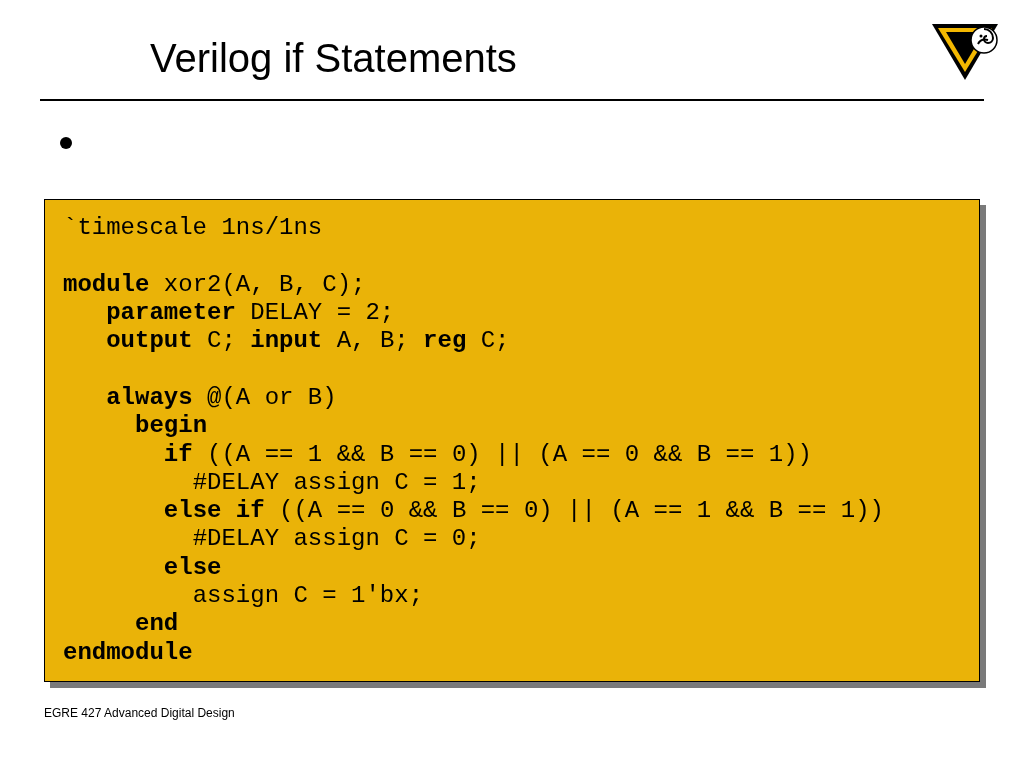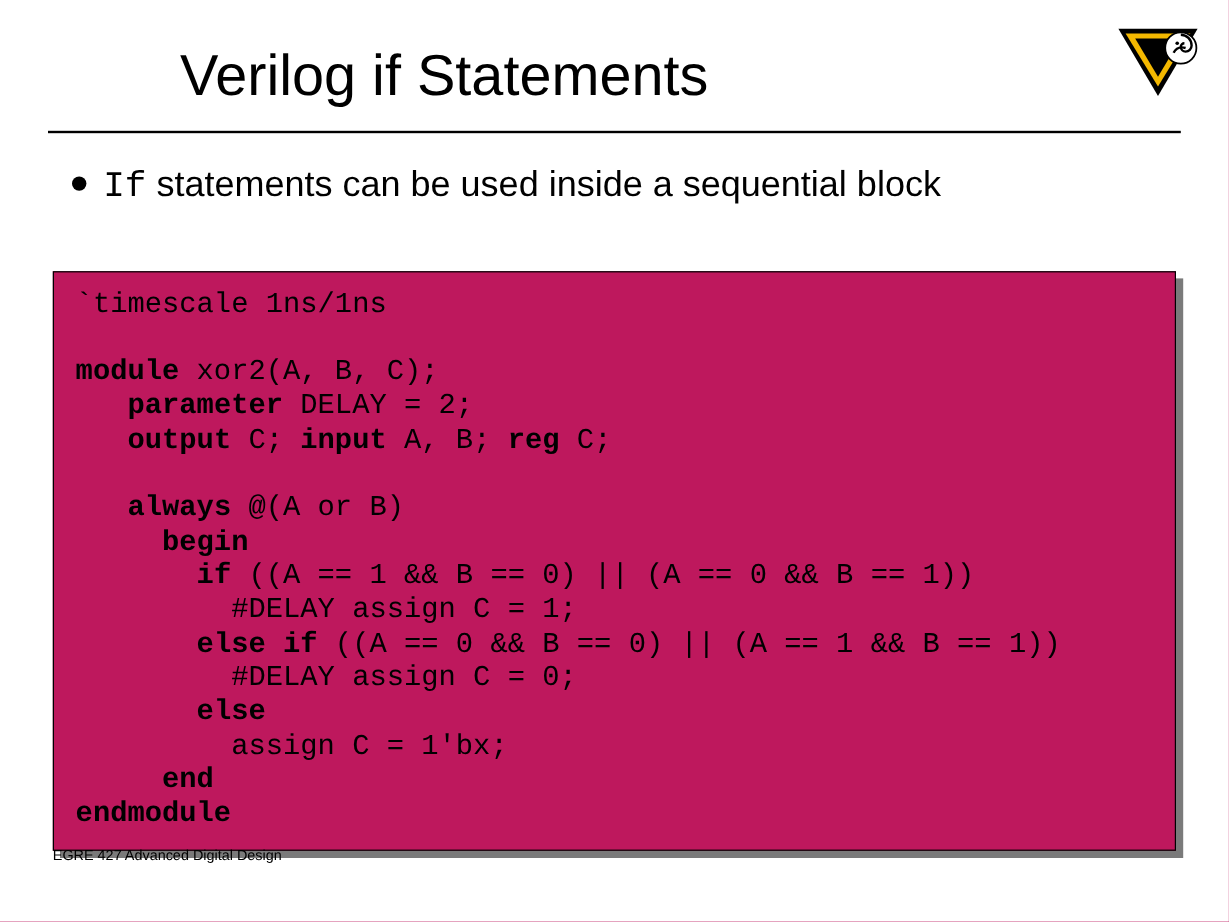--- a/index.html
+++ b/index.html
@@ -18,21 +18,21 @@
     height: 100%;
     box-sizing: border-box;
   }
   .title-row {
     position: relative;
     padding-top: 36px;
     padding-left: 150px;
     padding-right: 40px;
   }
   .title {
-    font-size: 48px;
+    font-size: 40px;
     color: #000;
     font-weight: normal;
     margin: 0;
   }
   .logo {
     position: absolute;
     top: 20px;
     right: 24px;
     width: 70px;
     height: 64px;
@@ -73,21 +73,21 @@
   .code-shadow {
     position: absolute;
     top: 6px;
     left: 6px;
     right: -6px;
     bottom: -6px;
     background: #7a7a7a;
   }
   .code-box {
     position: relative;
-    background: #be185d;
+    background: #eab308;
     border: 1.5px solid #000;
     padding: 14px 18px 14px 18px;
     font-family: "Courier New", Courier, monospace;
     font-size: 24px;
     line-height: 1.18;
     white-space: pre;
     color: #000;
   }
   .code-box b {
     font-weight: bold;
@@ -120,21 +120,20 @@
         </g>
       </svg>
     </div>
   </div>
 
   <hr class="rule">
 
   <div class="bullets">
     <div class="bullet-row">
       <span class="bullet-dot"></span>
-      <span class="bullet-text"><span class="mono">If</span><span> statements can be used inside a sequential block</span></span>
     </div>
   </div>
 
   <div class="code-wrap">
     <div class="code-shadow"></div>
     <div class="code-box"><span>`timescale 1ns/1ns</span>
 <span></span>
 <b>module</b><span> xor2(A, B, C);</span>
    <b>parameter</b><span> DELAY = 2;</span>
    <b>output</b><span> C; </span><b>input</b><span> A, B; </span><b>reg</b><span> C;</span>

